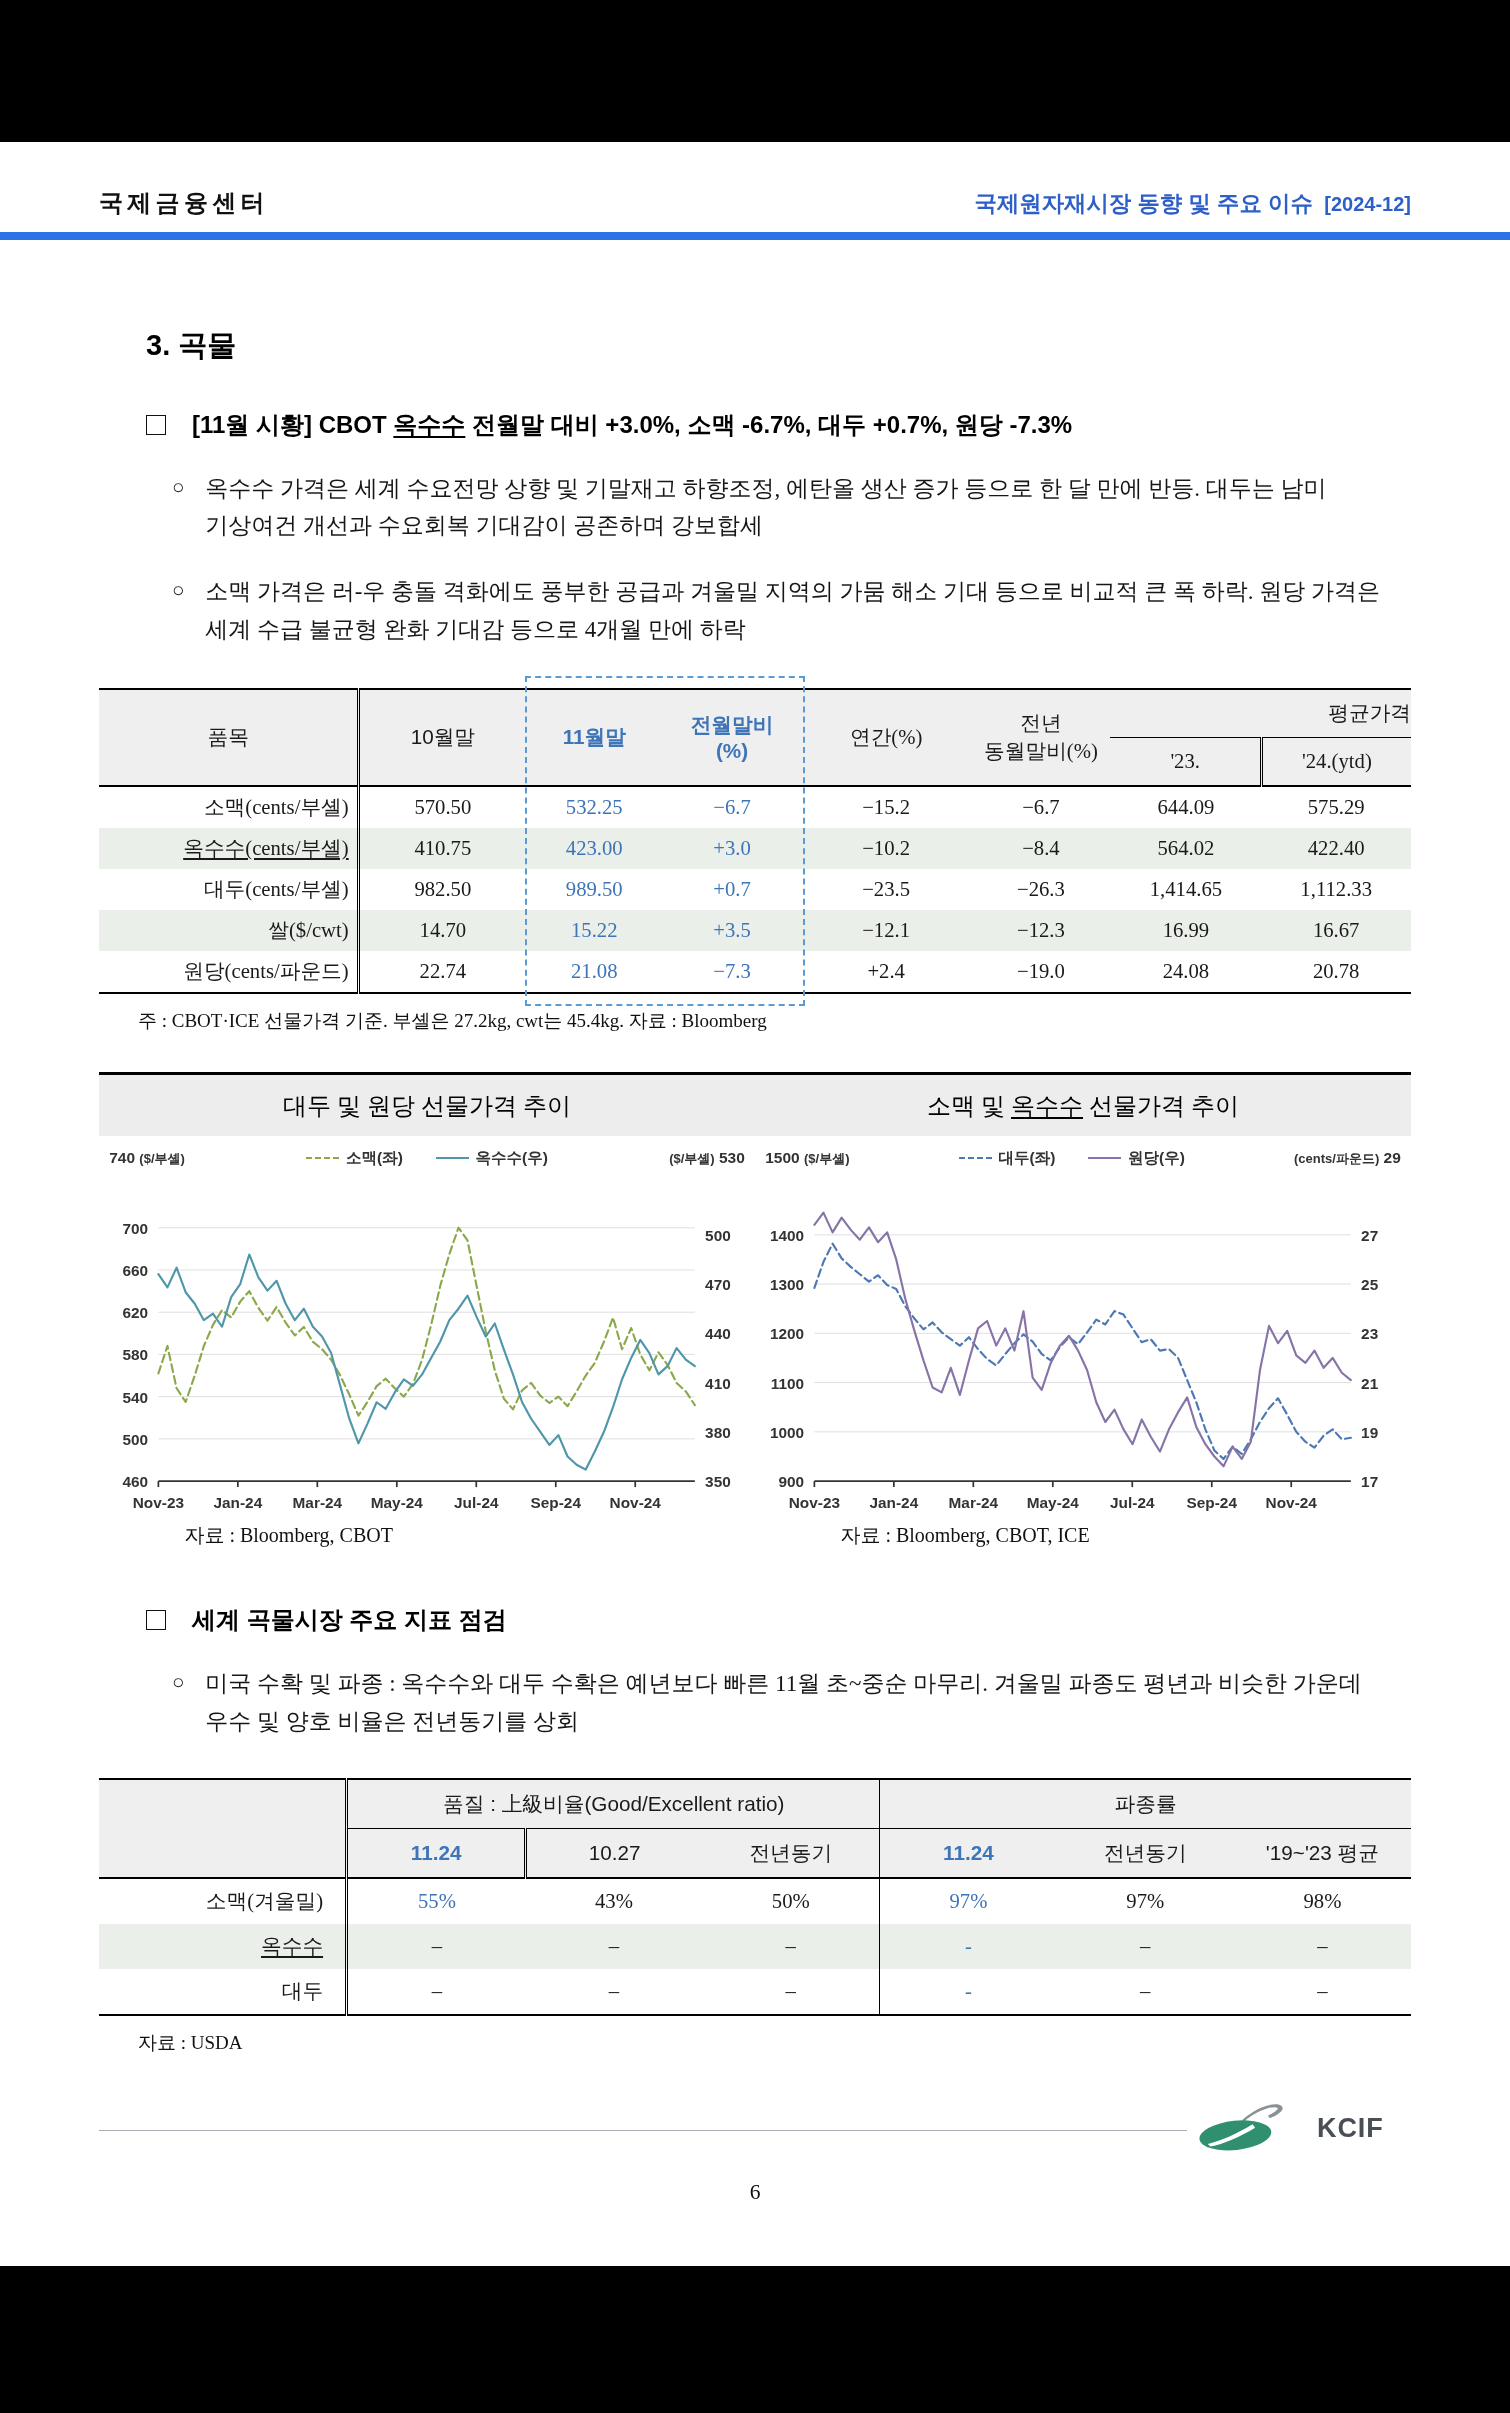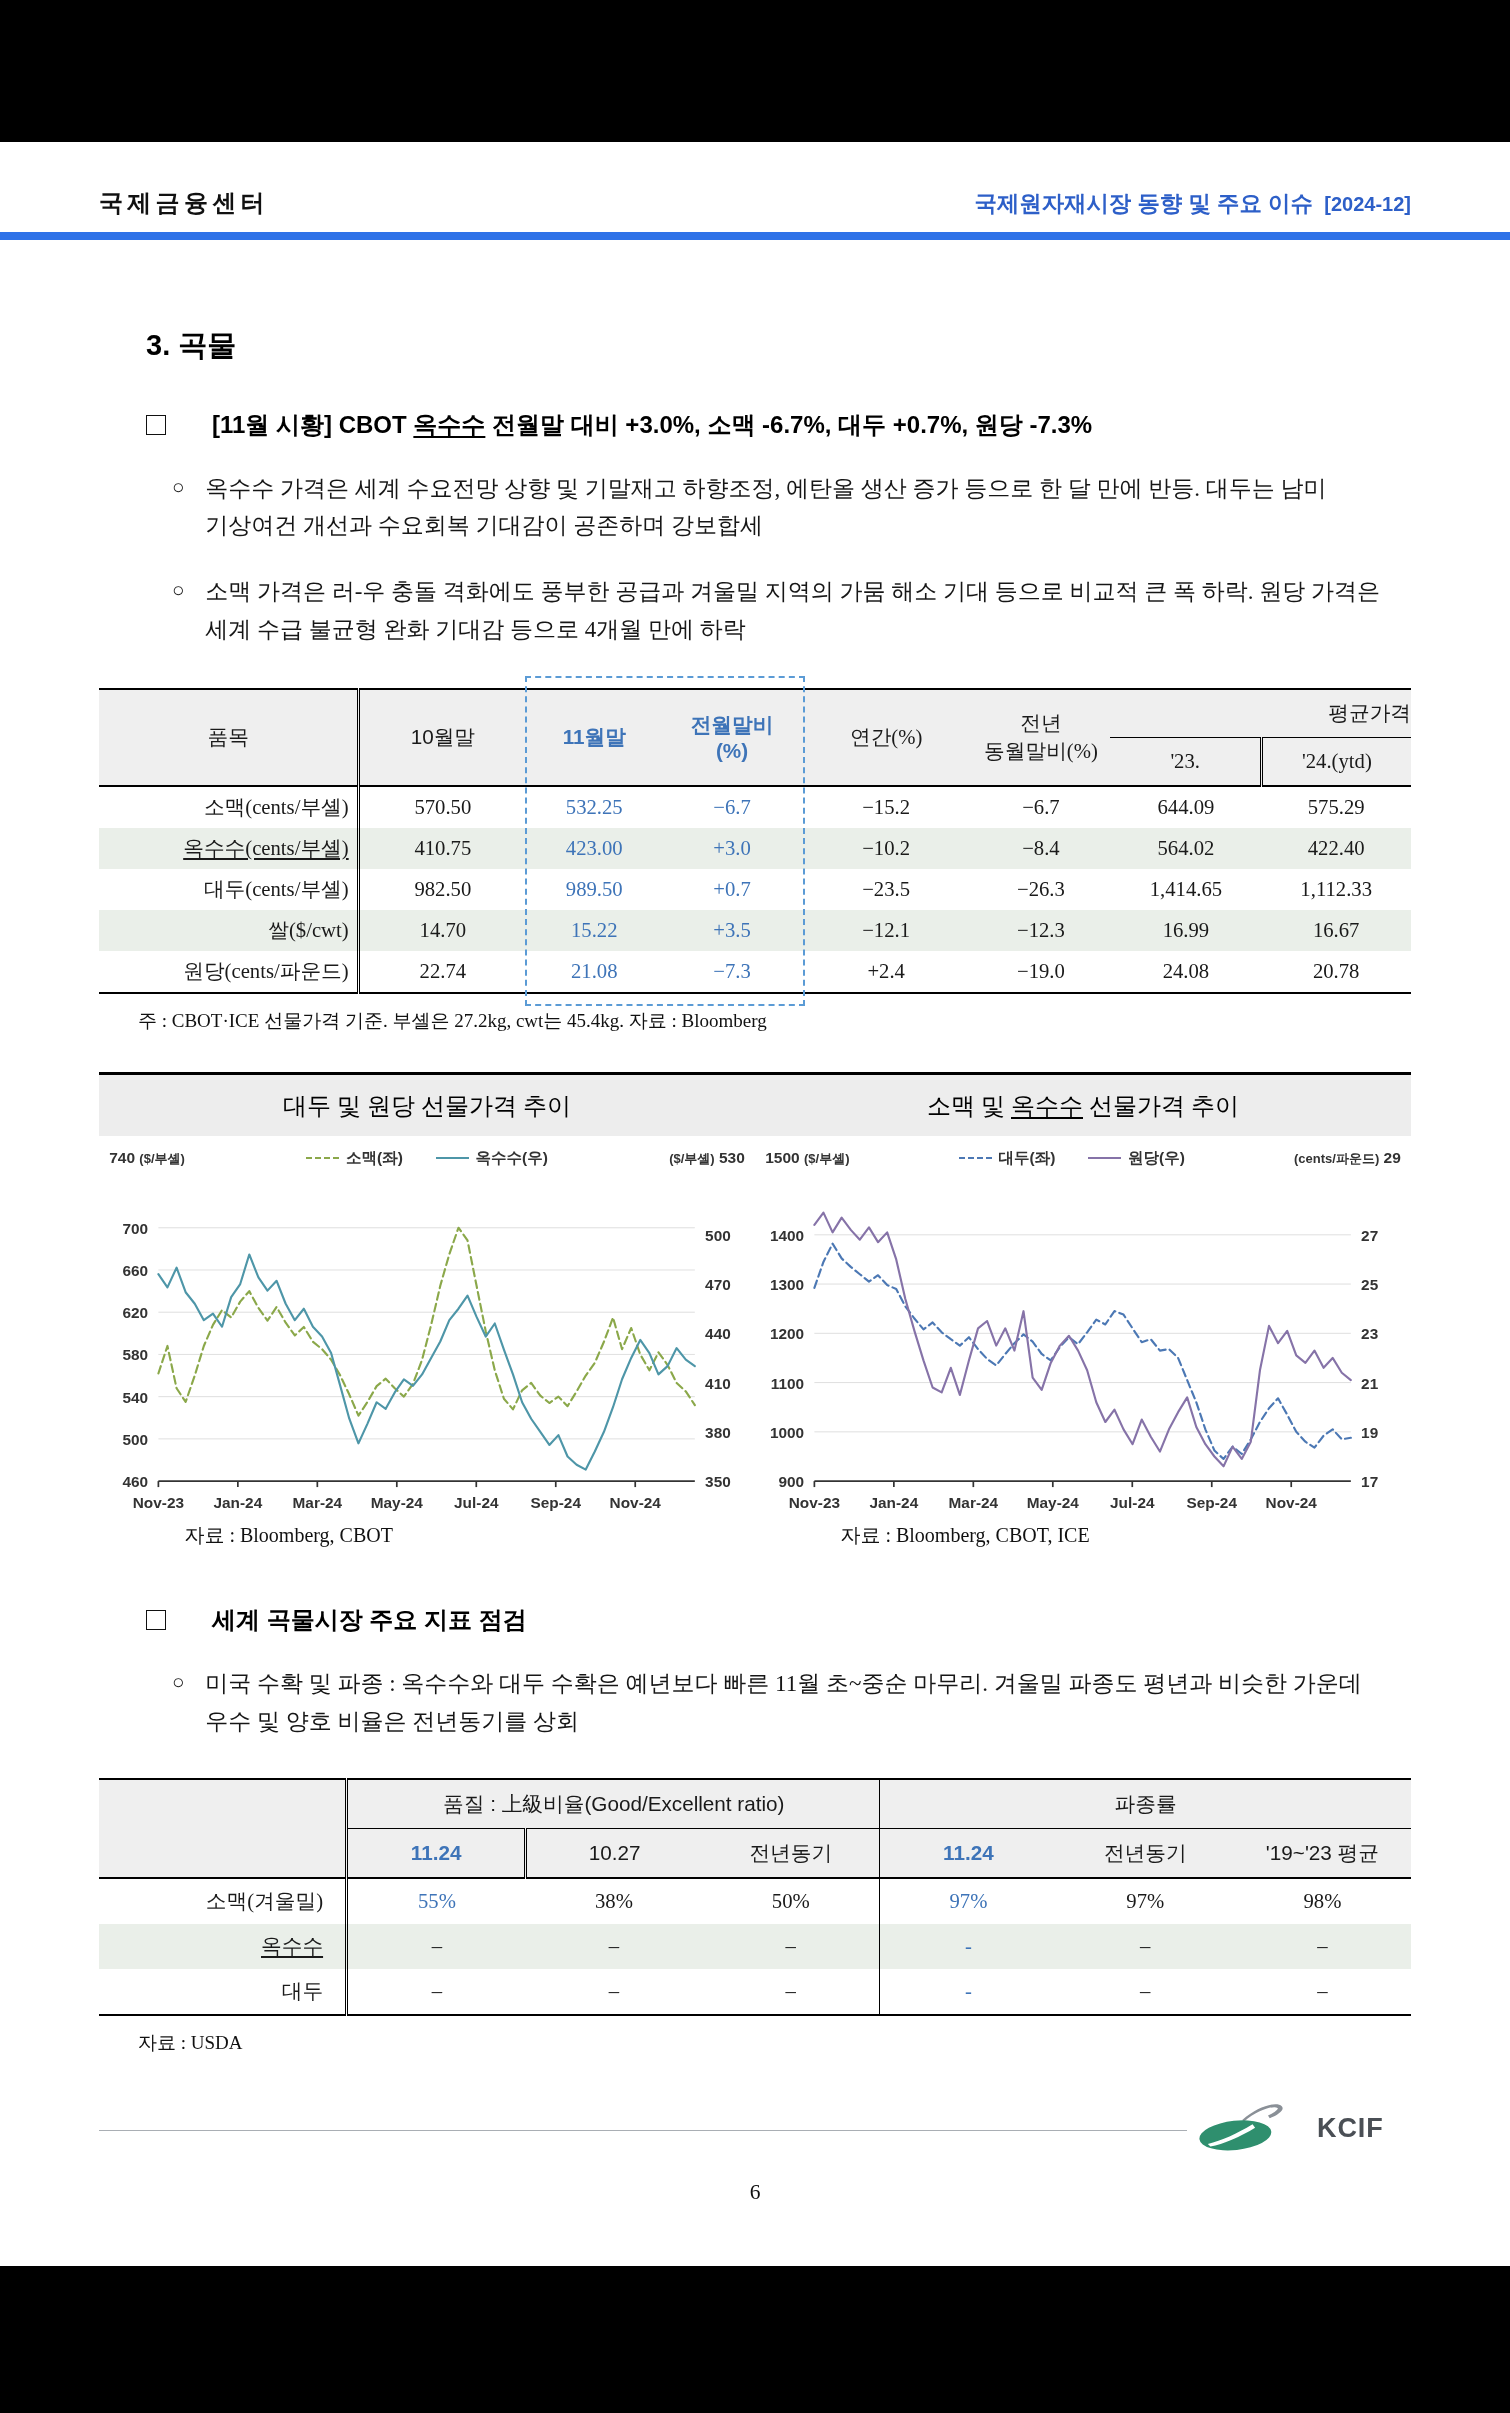--- a/index.html
+++ b/index.html
@@ -17,21 +17,21 @@
             color:#2d5fc8;}
   .doctitle .issue{font-size:20px;font-weight:700;margin-left:5.2px;}
   .bluerule{height:7.8px;background:#2e72e8;margin-top:13px;}
 
   .content{padding:0 99px;}
 
   
   .secnum{margin-top:86px;font-family:"Liberation Sans",sans-serif;font-weight:700;
           font-size:29px;color:#000;padding-left:47px;}
   .headline{margin-top:43px;display:flex;align-items:flex-start;padding-left:47px;
-            font-family:"Liberation Sans",sans-serif;font-weight:700;font-size:24px;color:#000;gap:20px;}
+            font-family:"Liberation Sans",sans-serif;font-weight:700;font-size:24px;color:#000;}
   .cbox{flex:0 0 auto;width:18px;height:18px;border:1.7px solid #111;margin:6px 26px 0 0;}
   .bullet{display:flex;align-items:flex-start;margin-top:29px;padding-left:73px;}
   .bullet .mark{flex:0 0 auto;font-size:20.7px;line-height:1.7;margin-right:20.7px;}
   .bullet .btxt{font-size:23px;line-height:1.62;max-width:1202px;color:#161616;
                 word-break:keep-all;}
   .u{text-decoration:underline;text-underline-offset:3.4px;}
 
   
   .t1wrap{position:relative;margin-top:40px;}
   table{width:100%;border-collapse:collapse;table-layout:fixed;}
@@ -362,21 +362,21 @@
             <th><span>전년동기</span></th>
             <th class="blue gsep"><span>11.24</span></th>
             <th><span>전년동기</span></th>
             <th><span>'19~'23 평균</span></th>
           </tr>
         </thead>
         <tbody>
             <tr>
               <td class="rowlabel"><span>소맥(겨울밀)</span></td>
               <td class="blue"><span>55%</span></td>
-              <td><span>38%</span></td>
+              <td><span>43%</span></td>
               <td><span>50%</span></td>
               <td class="gsep blue"><span>97%</span></td>
               <td><span>97%</span></td>
               <td><span>98%</span></td>
             </tr>
             <tr>
               <td class="rowlabel"><span class="u">옥수수</span></td>
               <td><span>–</span></td>
               <td><span>–</span></td>
               <td><span>–</span></td>

